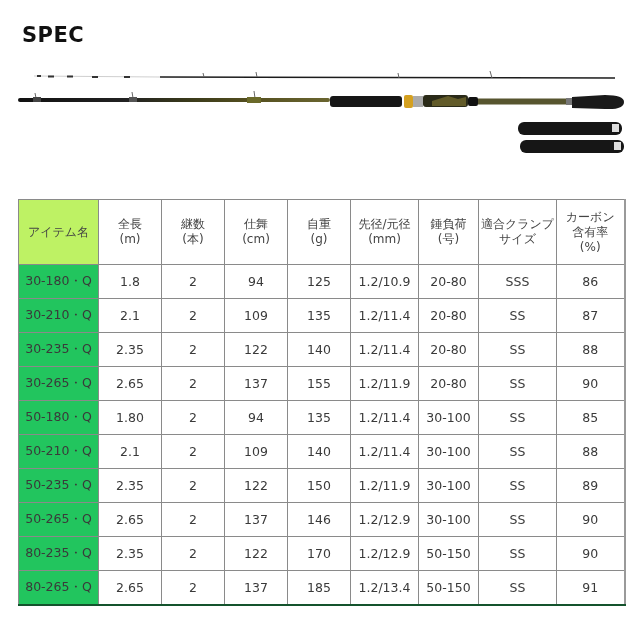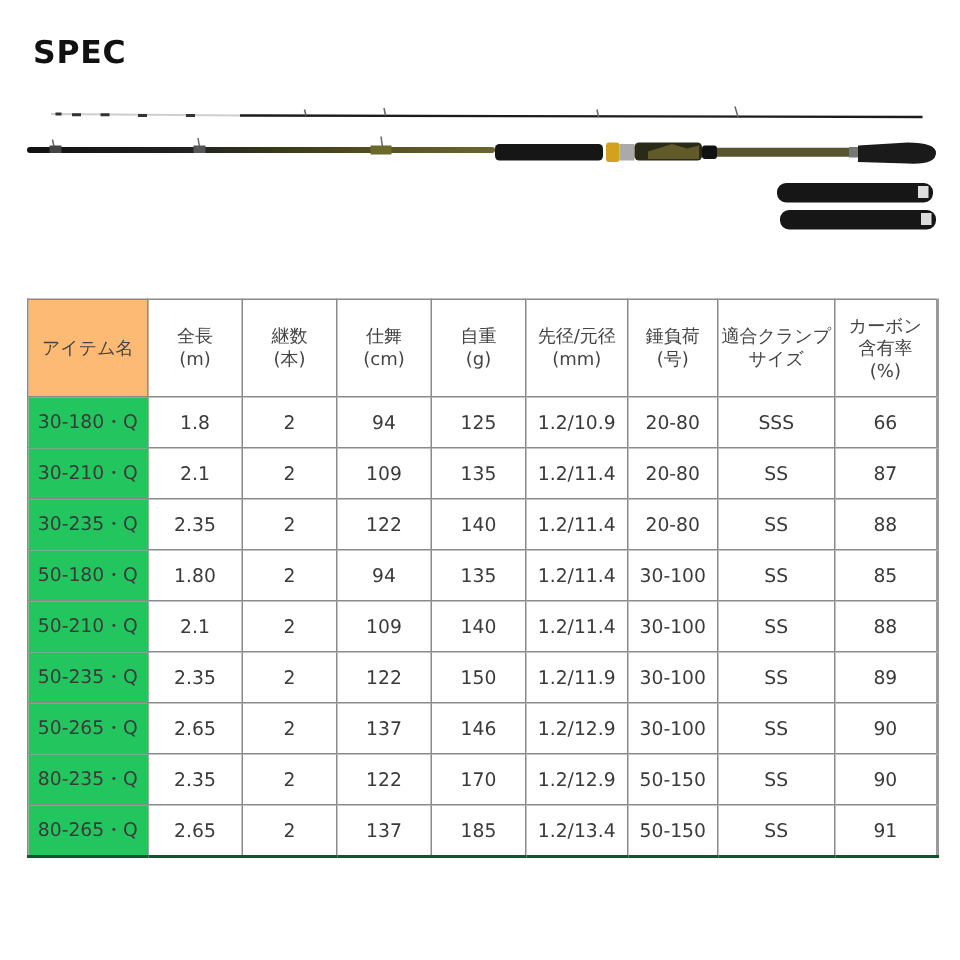--- a/index.html
+++ b/index.html
@@ -4,21 +4,21 @@
 <style>
   html, body { margin:0; padding:0; background:#ffffff; }
   body { width:640px; height:640px; position:relative; overflow:hidden; font-family:"DejaVu Sans","Liberation Sans",sans-serif; color:#333; }
   .title { position:absolute; left:22px; top:23px; font-family:"DejaVu Sans",sans-serif; font-weight:bold; font-size:21px; color:#111; letter-spacing:0.5px; }
   .rod-area { position:absolute; left:0; top:60px; width:640px; height:100px; }
   .spec-table { position:absolute; left:18px; top:199px; border-collapse:collapse; table-layout:fixed; font-size:12.5px; }
   .spec-table th, .spec-table td { border:1px solid #8a8a8a; text-align:center; vertical-align:middle; padding:0; color:#3a3a3a; }
   .spec-table th { font-weight:normal; height:64px; line-height:15px; font-size:12px; color:#444; }
   .spec-table td { height:33px; }
   .spec-table .name-col { background:#22c55e; }
-  .spec-table th.name-col { background:#fdba74; }
+  .spec-table th.name-col { background:#bef264; }
   .spec-table tr th:last-child, .spec-table tr td:last-child { border-right:2px solid #9a9a9a; }
   .spec-table tr:last-child td { border-bottom:2px solid #14532d; }
 </style>
 </head>
 <body>
 
 <div class="title">SPEC</div>
 
 <svg class="rod-area" width="640" height="100" viewBox="0 60 640 100">
 
@@ -133,21 +133,21 @@
   <tbody id="tbody">
       <tr>
         <td class="name-col">30-180・Q</td>
         <td>1.8</td>
         <td>2</td>
         <td>94</td>
         <td>125</td>
         <td>1.2/10.9</td>
         <td>20-80</td>
         <td>SSS</td>
-        <td>66</td>
+        <td>86</td>
       </tr>
       <tr>
         <td class="name-col">30-210・Q</td>
         <td>2.1</td>
         <td>2</td>
         <td>109</td>
         <td>135</td>
         <td>1.2/11.4</td>
         <td>20-80</td>
         <td>SS</td>
@@ -156,20 +156,31 @@
       <tr>
         <td class="name-col">30-235・Q</td>
         <td>2.35</td>
         <td>2</td>
         <td>122</td>
         <td>140</td>
         <td>1.2/11.4</td>
         <td>20-80</td>
         <td>SS</td>
         <td>88</td>
+      </tr>
+      <tr>
+        <td class="name-col">30-265・Q</td>
+        <td>2.65</td>
+        <td>2</td>
+        <td>137</td>
+        <td>155</td>
+        <td>1.2/11.9</td>
+        <td>20-80</td>
+        <td>SS</td>
+        <td>90</td>
       </tr>
       <tr>
         <td class="name-col">50-180・Q</td>
         <td>1.80</td>
         <td>2</td>
         <td>94</td>
         <td>135</td>
         <td>1.2/11.4</td>
         <td>30-100</td>
         <td>SS</td>

